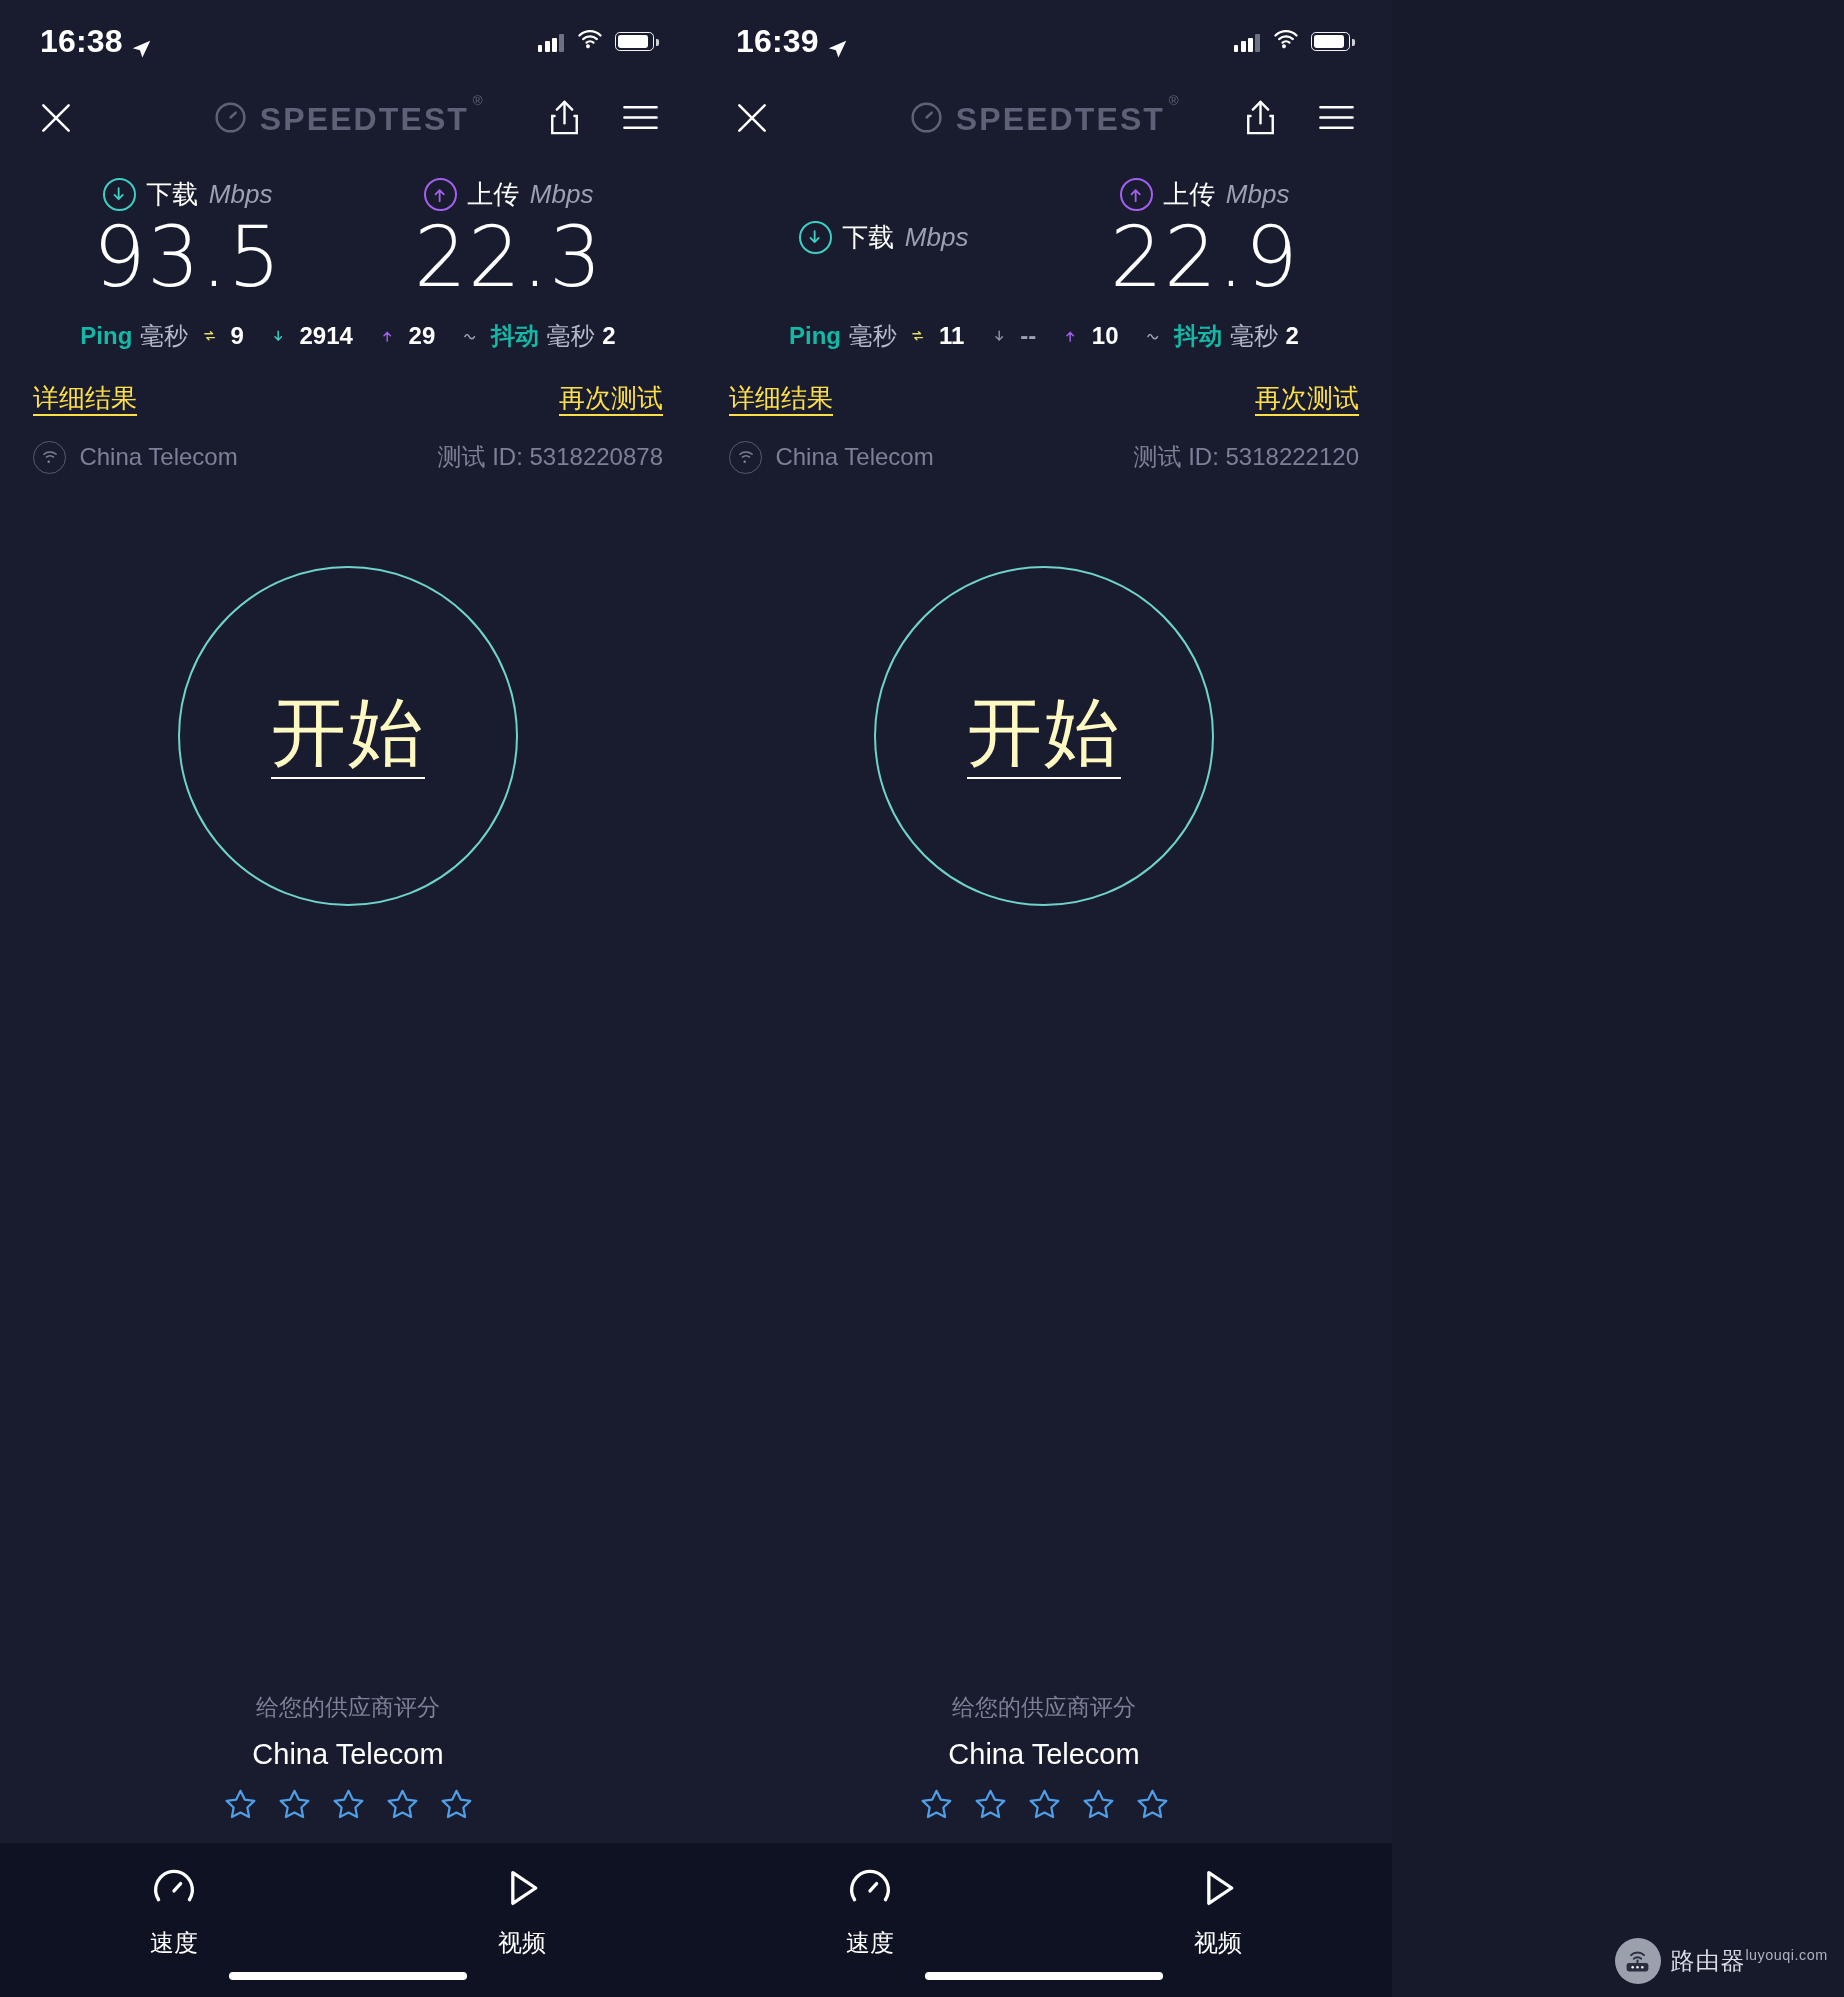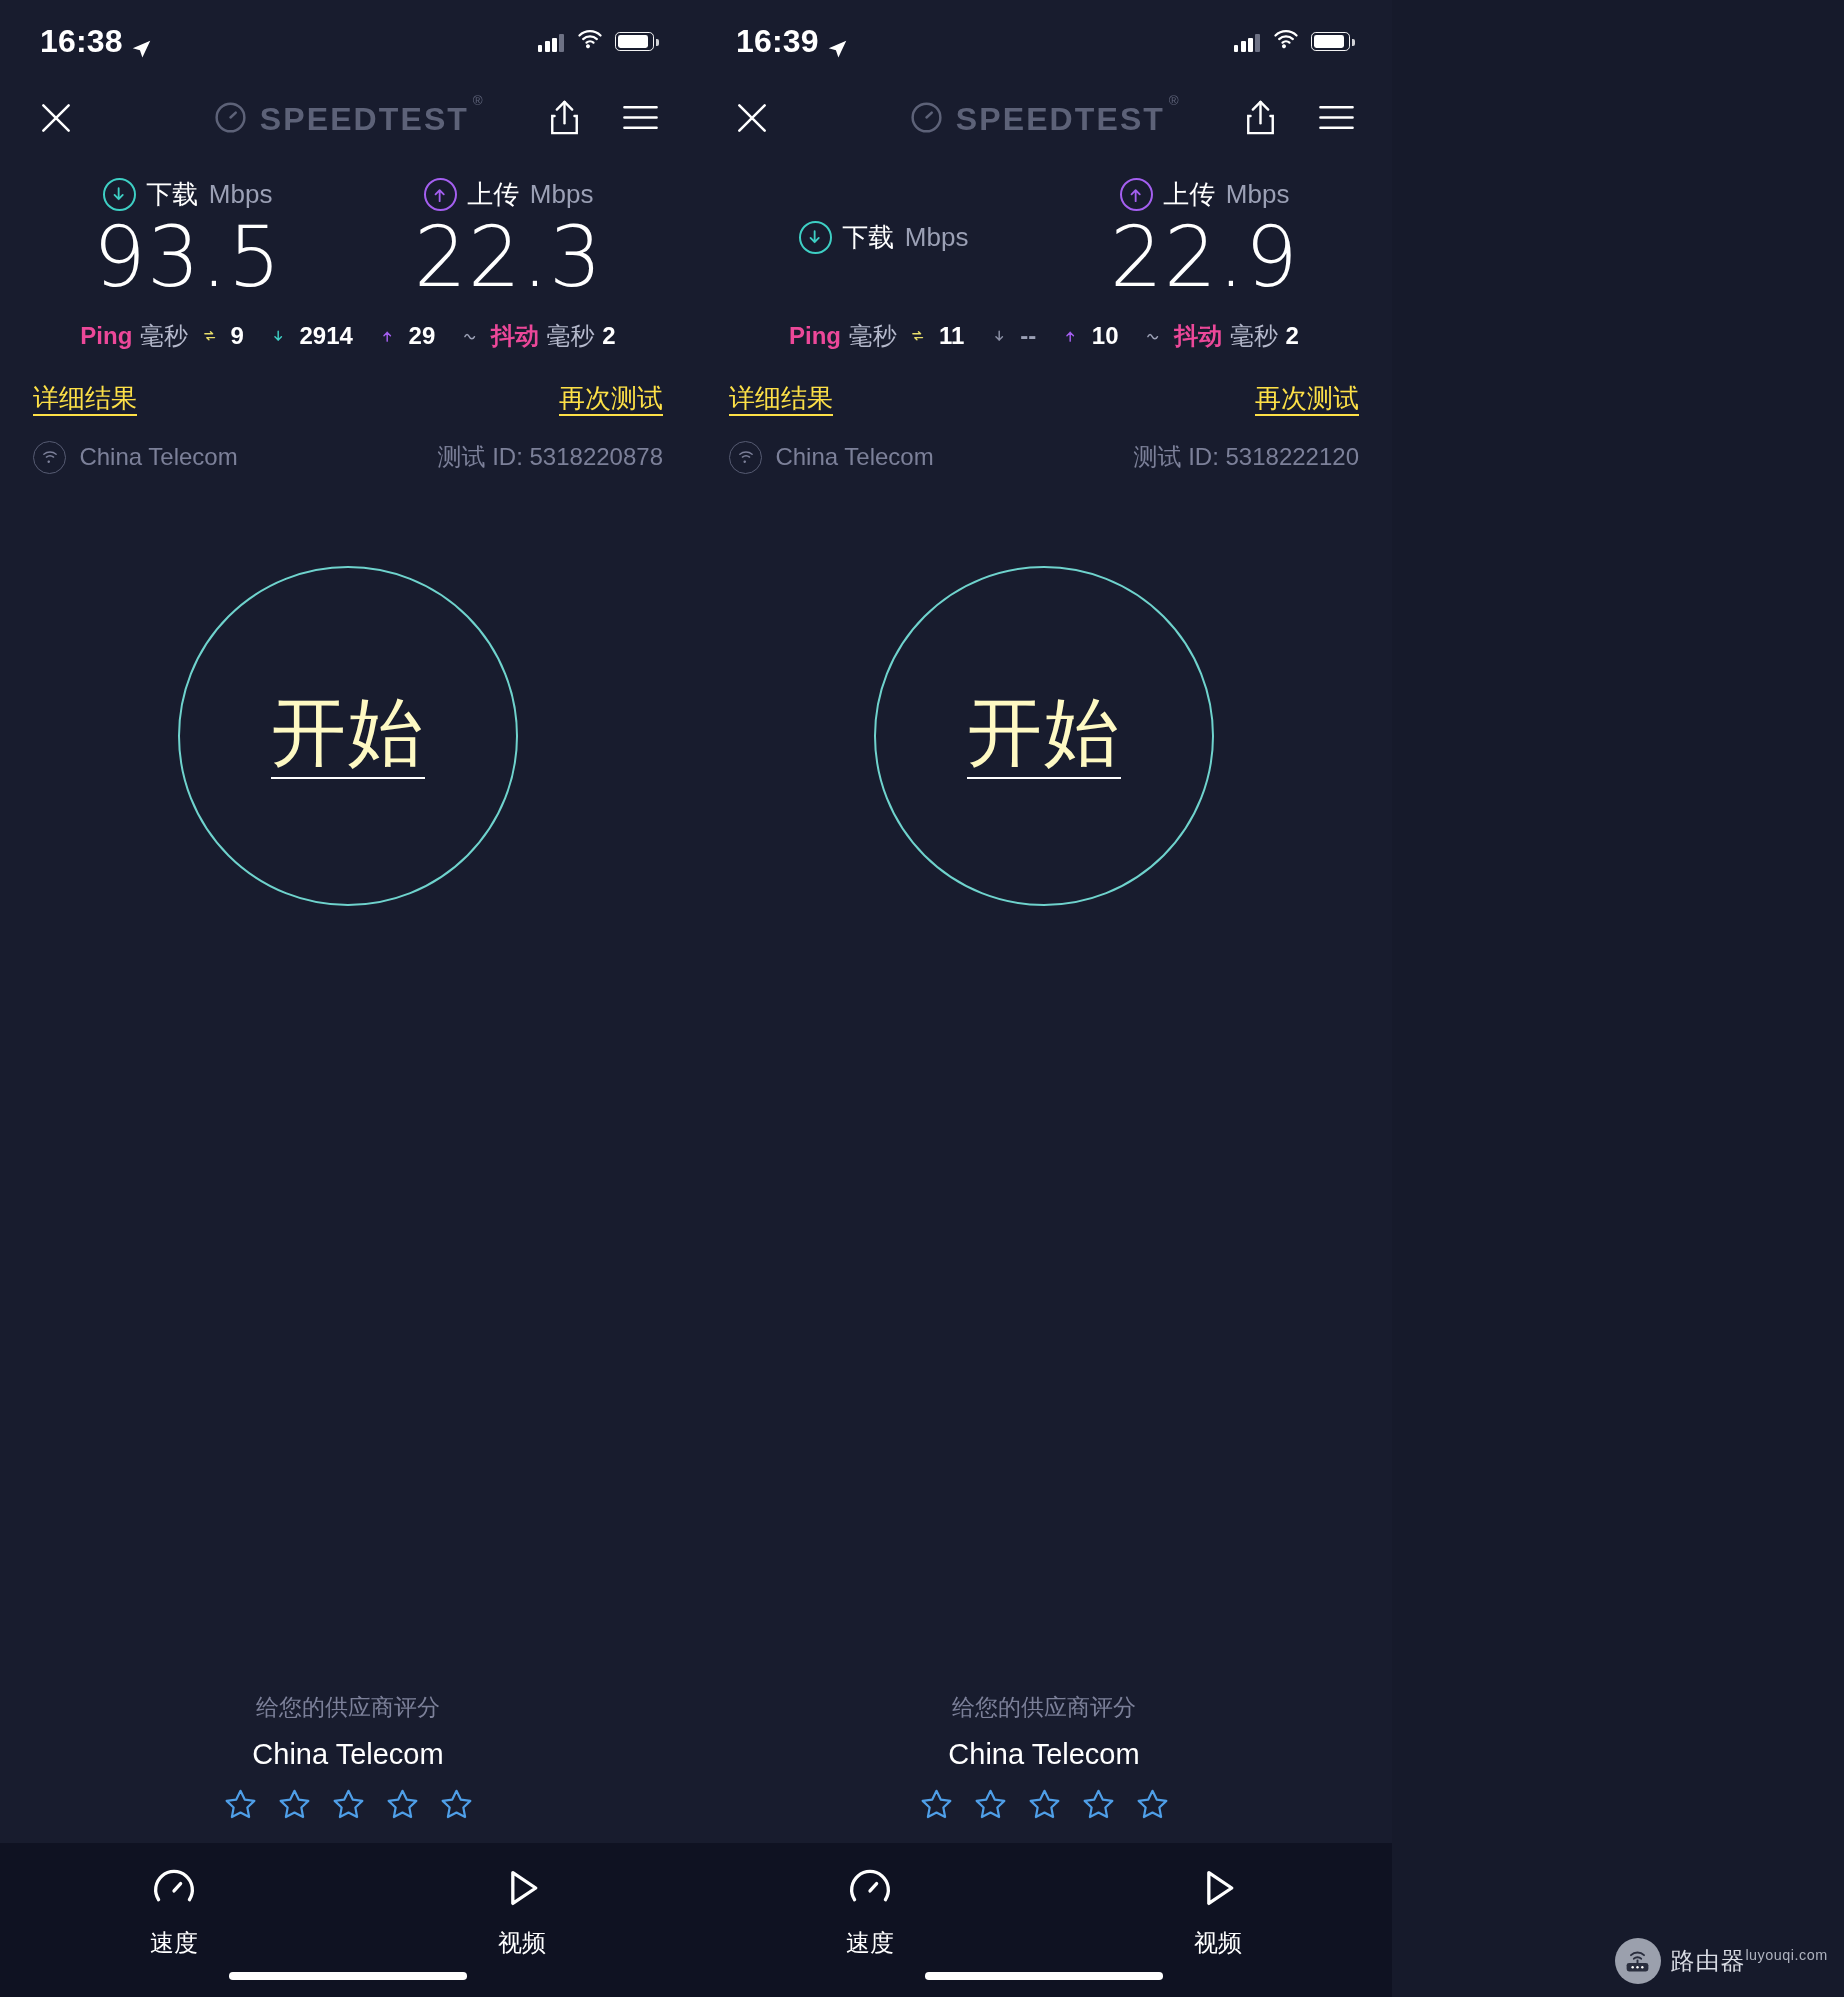--- a/index.html
+++ b/index.html
@@ -82,21 +82,21 @@
   
   .results { padding-top:19px; }
   .metric-row {
     display:flex; justify-content:center; gap:81px; align-items:center;
   }
   .metric { width:240px; text-align:center; }
   .metric-label {
     display:flex; align-items:center; justify-content:center; gap:10.6px;
     font-size:26px; color:#ffffff; font-weight:400;
   }
-  .metric-label .unit { color:#9ba0b5; }
+  .metric-label .unit { color:#9ba0b5;font-style:italic; }
   .metric-value {
     font-size:83px; font-weight:200; color:#ffffff;
     line-height:1.0; margin-top:3.8px; letter-spacing:1px;
     font-family:"DejaVu Sans","Liberation Sans",sans-serif;
   }
   .circ {
     width:33px; height:33px; border-radius:50%;
     display:inline-flex; align-items:center; justify-content:center;
     flex:0 0 auto;
   }
@@ -105,21 +105,21 @@
   .circ.sm  { width:27px; height:27px; border-width:2.1px; }
   .circ.yellow { border-color:#e7dd6a; }
   .circ.grey   { border-color:#6a6f85; }
 
   .ping-row {
     display:flex; align-items:center; justify-content:center;
     gap:0px; margin-top:21px; font-size:24px; flex-wrap:nowrap;
   }
   .ping-seg { display:flex; align-items:center; gap:7.7px; }
   .ping-seg + .ping-seg { margin-left:21px; }
-  .ping-title { font-weight:bold; font-size:24px; color:#ec4899; }
+  .ping-title { font-weight:bold; font-size:24px; color:#14b8a6; }
   .ping-ms { color:#b5b9cc; font-weight:400; }
   .ping-num { font-weight:bold; color:#ffffff; }
   .ping-num.dim { color:#9ba0b5; font-weight:bold; }
 
   .links-row {
     display:flex; justify-content:space-between; align-items:center;
     padding:0 33px; margin-top:29px;
   }
   .link {
     color:#fde047; font-size:26px; text-decoration:underline;

